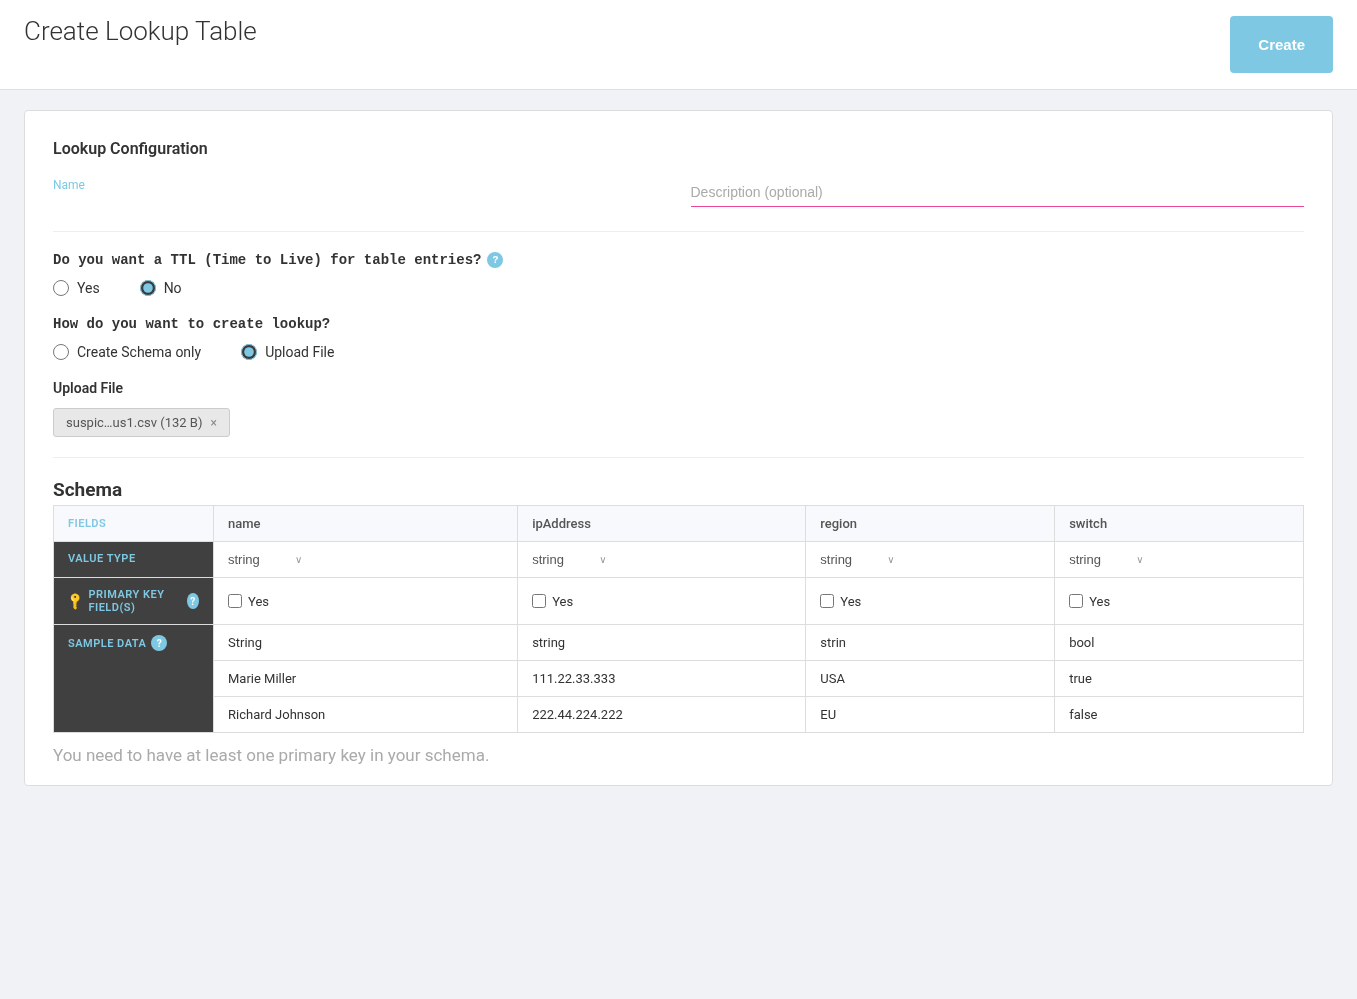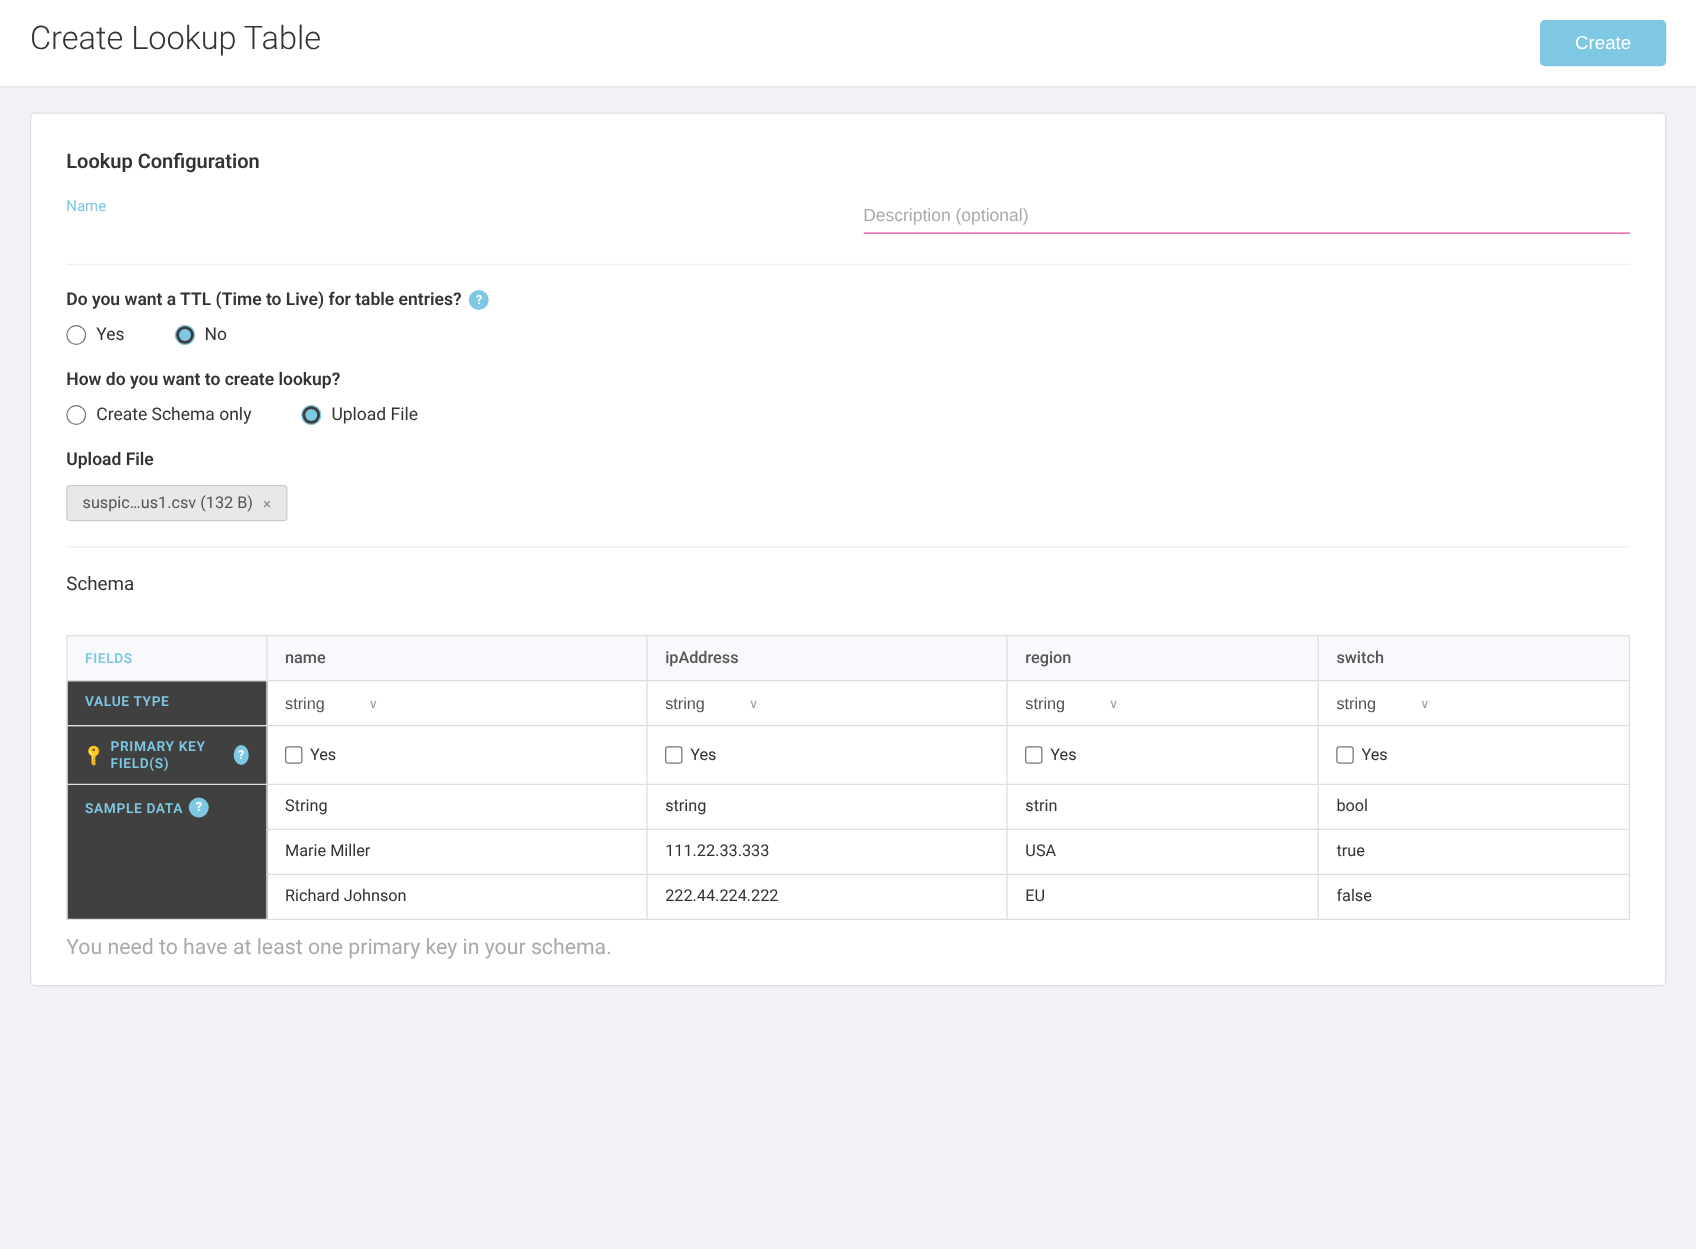--- a/index.html
+++ b/index.html
@@ -22,24 +22,24 @@
       font-size: 26px;
       font-weight: 300;
       color: #333;
     }
 
     .create-btn {
       background: #7ec8e3;
       color: #fff;
       border: none;
       border-radius: 4px;
-      padding: 10px 28px;
+      padding: 20px 28px;
       font-size: 15px;
       cursor: pointer;
-      font-weight: 400;
+      font-weight: 700;
     }
 
     .main-content {
       padding: 20px 24px;
     }
 
     .card {
       background: #fff;
       border: 1px solid #ddd;
       border-radius: 4px;
@@ -95,20 +95,21 @@
     }
 
     .question-label {
       font-size: 14px;
       font-weight: 600;
       color: #333;
       margin-bottom: 12px;
       display: flex;
       align-items: center;
       gap: 6px;
+      font-family: Liberation Mono, monospace;
     }
 
     .help-icon {
       display: inline-flex;
       align-items: center;
       justify-content: center;
       width: 16px;
       height: 16px;
       background: #7ec8e3;
       border-radius: 50%;
@@ -164,24 +165,24 @@
       cursor: pointer;
       color: #888;
       font-size: 12px;
     }
 
     .schema-section {
       margin-top: 20px;
     }
 
     .schema-title {
-      font-size: 15px;
-      font-weight: 400;
-      color: #333;
-      margin-bottom: 32px;
+      font-size: 19px;
+      font-weight: 700;
+      color: #333;
+      margin-bottom: 4px;
     }
 
     .schema-table {
       width: 100%;
       border-collapse: collapse;
       border: 1px solid #ddd;
     }
 
     .schema-table th,
     .schema-table td {

